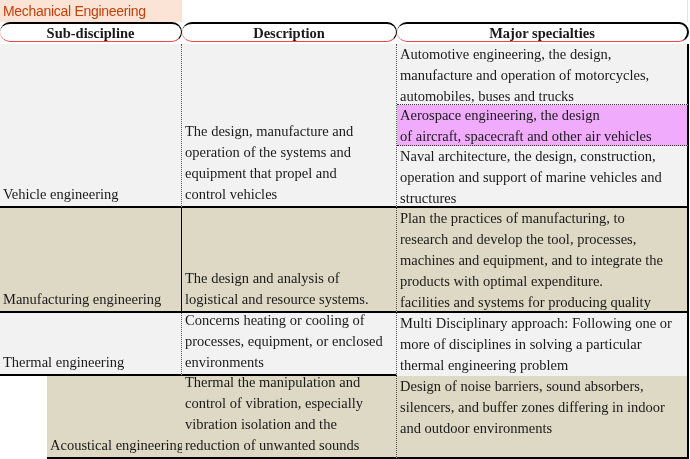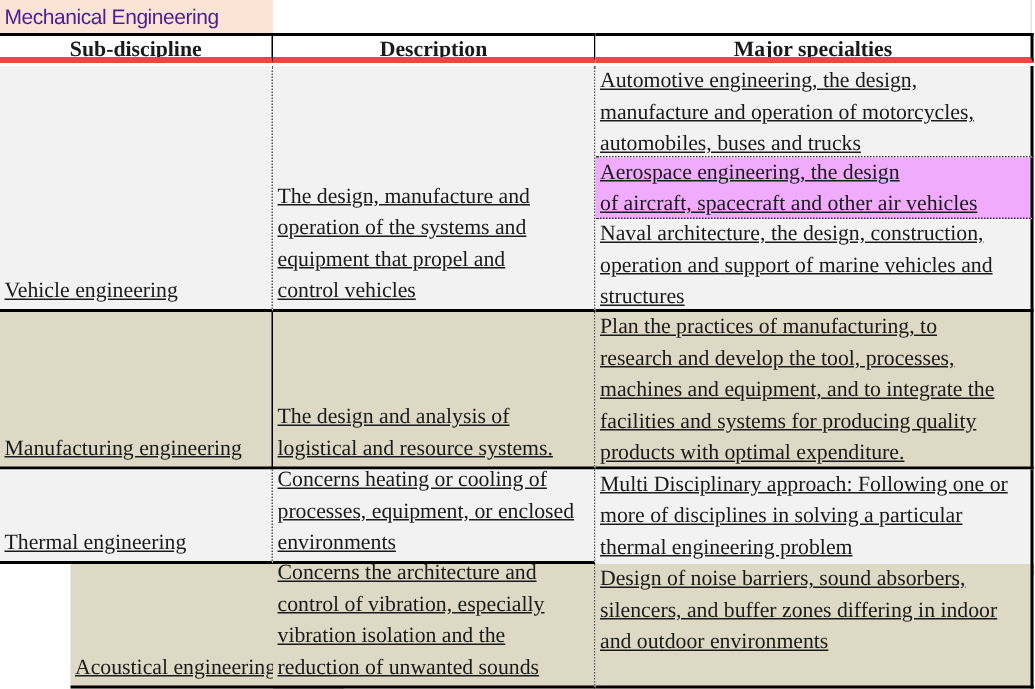--- a/index.html
+++ b/index.html
@@ -4,48 +4,48 @@
   <style>
     html, body { margin: 0; padding: 0; background: #ffffff; }
     body { width: 690px; height: 459px; position: relative; overflow: hidden; }
     .sheet { position: absolute; left: 0; top: 0; width: 690px; height: 459px; }
     .cell { position: absolute; box-sizing: border-box; overflow: hidden; }
     .serif { font-family: "Liberation Serif", "DejaVu Serif", serif; font-size: 14.5px; line-height: 21px; color: #1a1a1a; }
     .title-cell {
       left: 0; top: 0; width: 191px; height: 22px;
       background: #fbe4d5;
       font-family: "Liberation Sans", "DejaVu Sans", sans-serif;
-      font-size: 14px; line-height: 22px; padding-left: 3px; color: #4c1d95;
+      font-size: 14px; line-height: 22px; padding-left: 3px; color: #c2410c;
       border-right: 1px solid #000;
       letter-spacing: -0.3px;
     }
     .title-blank { left: 182px; top: 0; width: 506px; height: 22px; background: #ffffff; border-right: 1px solid #e3e3e3; }
     .hdr {
       top: 22px; height: 20px; background: #ffffff;
-      border-top: 2px solid #000; border-bottom: 4px solid #ef4444;
-      font-weight: bold; text-align: center; line-height: 19px;
+      border-top: 2px solid #000; border-bottom: 1px solid #ef4444;
+      font-weight: bold; text-align: center; line-height: 19px; border-radius: 11px;
     }
     .hdr.c1 { left: 0; width: 182px; border-right: 1px solid #000; }
     .hdr.c2 { left: 182px; width: 215px; border-right: 1px solid #000; }
     .hdr.c3 { left: 397px; width: 292px; border-right: 2px solid #000; }
 
     .c1 { left: 0; width: 182px; }
     .c2 { left: 182px; width: 215px; }
     .c3 { left: 397px; width: 292px; border-right: 2px solid #000; }
     .c1.body { border-right: 1px dotted #555; }
     .c2.body { border-right: 1px dotted #555; }
     .body { padding: 0 3px; display: flex; flex-direction: column; justify-content: flex-end; padding-bottom: 1px; }
     .top { justify-content: flex-start; padding-top: 0; }
     .row-light { background: #f2f2f2; }
     .row-tan { background: #ddd9c4; }
     .row-gray { background: #f0abfc; }
     .bline { border-bottom: 2px solid #000; }
     .dline { border-bottom: 1px dotted #333; }
     .solidr { border-right: 1px solid #000 !important; }
-    .line { white-space: nowrap; display: block; text-decoration: underline; }
+    .line { white-space: nowrap; display: block; }
   </style>
 </head>
 <body>
 
 <div class="sheet">
 
   <div class="cell title-cell">Mechanical Engineering</div>
   <div class="cell title-blank"></div>
 
   <div class="cell hdr c1 serif">Sub-discipline</div>
@@ -80,43 +80,43 @@
     <span class="line">Manufacturing engineering</span>
   </div>
   <div class="cell c2 body serif row-tan bline" style="top:208px;height:105px;">
     <span class="line">The design and analysis of</span>
     <span class="line">logistical and resource systems.</span>
   </div>
   <div class="cell c3 body top serif row-tan bline" style="top:208px;height:105px;">
     <span class="line">Plan the practices of manufacturing, to</span>
     <span class="line">research and develop the tool, processes,</span>
     <span class="line">machines and equipment, and to integrate the</span>
+    <span class="line">products with optimal expenditure.</span>
     <span class="line">facilities and systems for producing quality</span>
-    <span class="line">products with optimal expenditure.</span>
   </div>
 
   <div class="cell c1 body serif row-light bline" style="top:313px;height:63px;">
     <span class="line">Thermal engineering</span>
   </div>
   <div class="cell c2 body serif row-light bline" style="top:313px;height:63px;">
     <span class="line">Concerns heating or cooling of</span>
     <span class="line">processes, equipment, or enclosed</span>
     <span class="line">environments</span>
   </div>
   <div class="cell c3 body top serif row-light bline" style="top:313px;height:70px;">
     <span class="line">Multi Disciplinary approach: Following one or</span>
     <span class="line">more of disciplines in solving a particular</span>
     <span class="line">thermal engineering problem</span>
   </div>
 
   <div class="cell c1 body serif row-tan bline" style="top:376px;height:83px;margin-left:47px;">
     <span class="line">Acoustical engineering</span>
   </div>
   <div class="cell c2 body serif row-tan bline" style="top:376px;height:83px;">
-    <span class="line">Concerns the architecture and</span>
+    <span class="line">Thermal the manipulation and</span>
     <span class="line">control of vibration, especially</span>
     <span class="line">vibration isolation and the</span>
     <span class="line">reduction of unwanted sounds</span>
   </div>
   <div class="cell c3 body top serif row-tan bline" style="top:376px;height:83px;">
     <span class="line">Design of noise barriers, sound absorbers,</span>
     <span class="line">silencers, and buffer zones differing in indoor</span>
     <span class="line">and outdoor environments</span>
   </div>
 

